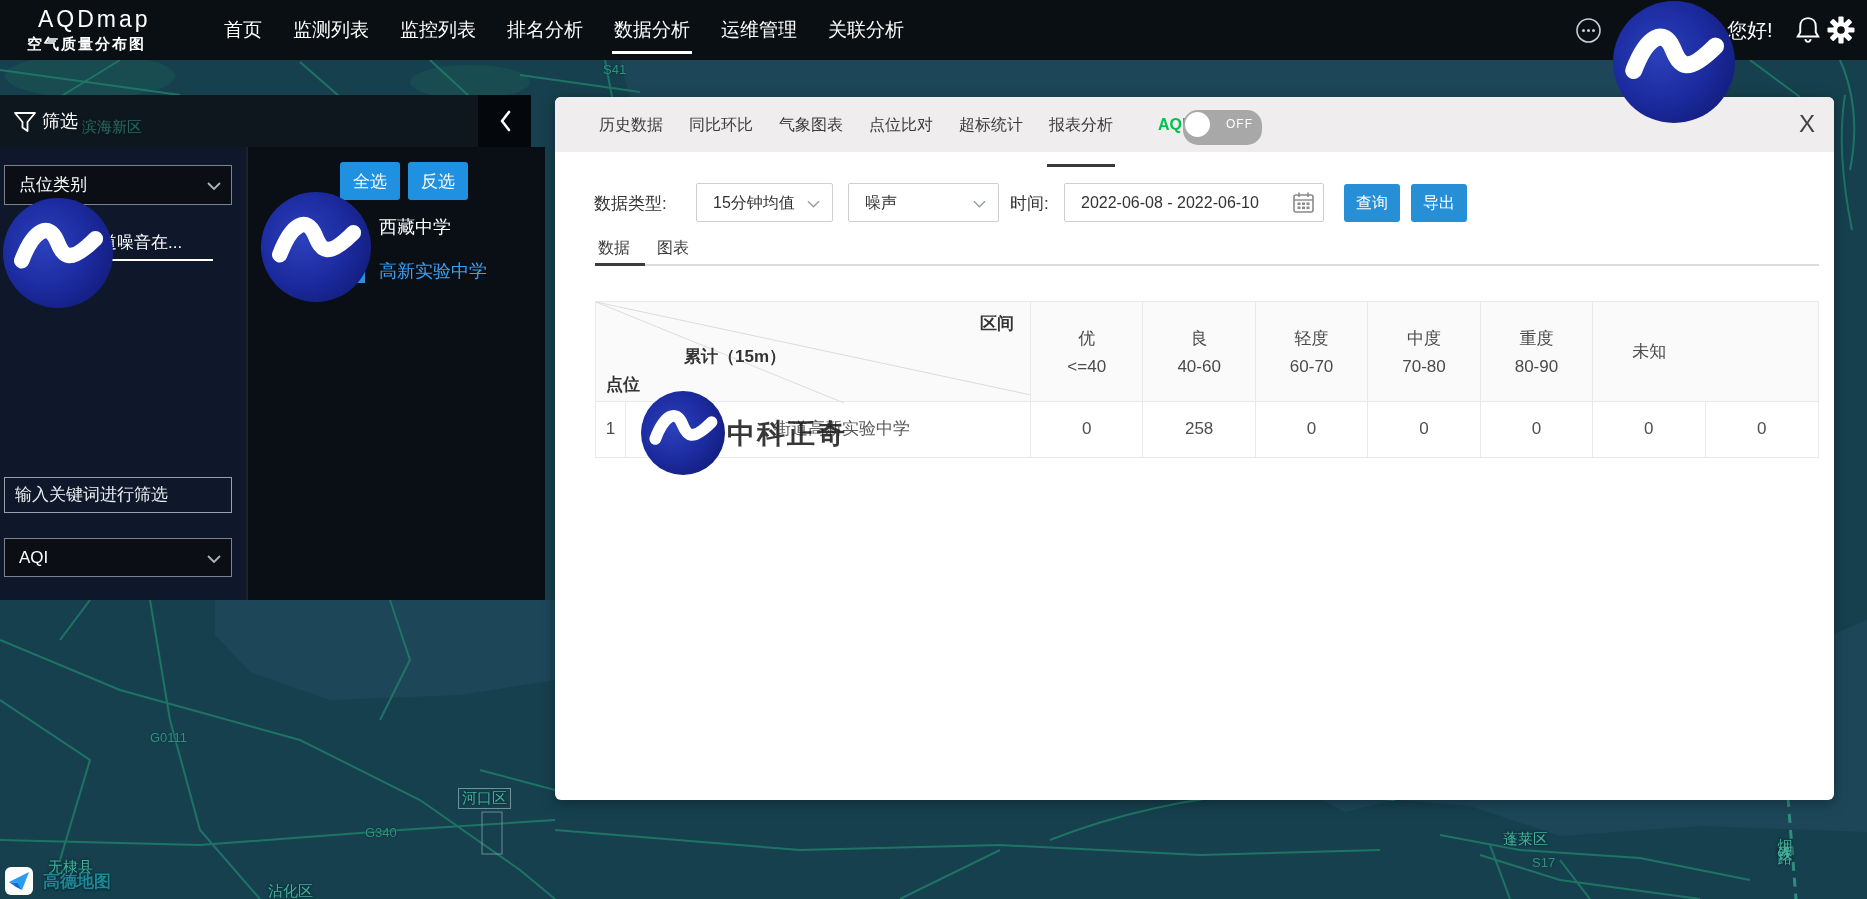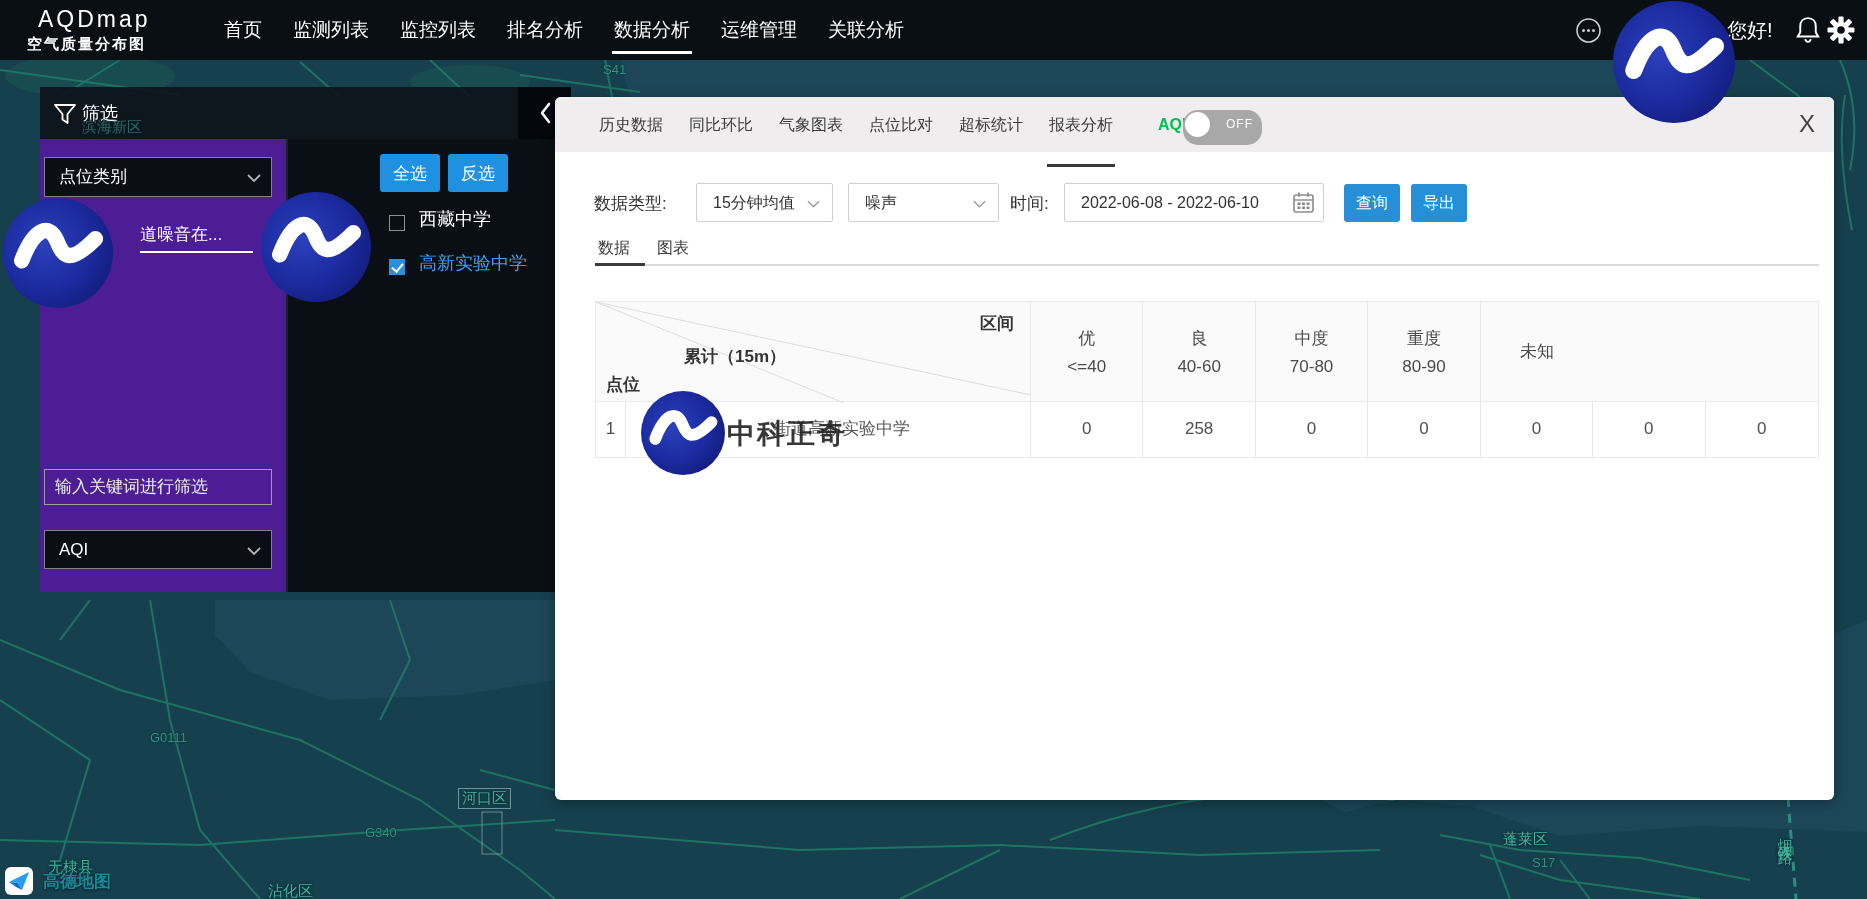--- a/index.html
+++ b/index.html
@@ -22,26 +22,26 @@
   #navbar { position:absolute; left:0; top:0; width:1867px; height:60px;
     background:#0a0f14; z-index:30;text-align:center; }
   .logo-title { position:absolute; left:38px; top:6px; color:#fff; font-size:23px; letter-spacing:3px; }
   .logo-sub { position:absolute; left:27px; top:35px; color:#fff; font-size:15px; font-weight:bold; letter-spacing:2px; }
   .nav-items { position:absolute; left:222px; top:0; height:60px; display:flex; gap:27px; }
   .nav-item { color:#fff; font-size:19px; line-height:60px; position:relative; cursor:pointer; padding:0 2px; }
   .nav-item.active::after { content:""; position:absolute; left:0; right:0; bottom:6px; height:3px; background:#fff; }
   .nav-ico { position:absolute; top:17px; }
 
   
-  #sidebar { position:absolute; left:0; top:87px; width:545px; height:505px; z-index:10;margin-left:40px; }
+  #sidebar { position:absolute; left:0; top:95px; width:545px; height:505px; z-index:10; }
   .sb-header { position:absolute; left:0; top:0; width:531px; height:52px; background:rgba(13,18,26,0.90); }
   .sb-title { position:absolute; left:42px; top:0; line-height:52px; color:#fff; font-size:18px; }
   .sb-collapse { position:absolute; left:478px; top:0; width:53px; height:52px; background:#04070b;
     display:flex; align-items:center; justify-content:center; cursor:pointer; }
-  .sb-body { position:absolute; left:0; top:52px; width:524px; height:453px; background:#4c1d95; }
+  .sb-body { position:absolute; left:0; top:52px; width:524px; height:453px; background:#0f172a; }
   .sb-divider { position:absolute; left:246px; top:0; width:2px; height:453px; background:#1d232b; }
   .sb-rightcol { position:absolute; left:248px; top:0; width:297px; height:453px; background:#0a0f15; }
   .sel { position:absolute; left:4px; width:228px; border:1px solid #7d838c; background:#0b0f15;
     color:#fff; font-size:17px; cursor:pointer; }
   .sel .sel-text { position:absolute; left:14px; top:0; line-height:38px; }
   .sel .chev { position:absolute; right:10px; top:16px; }
   .sel-category { top:18px; height:40px; }
   .sel-aqi { top:391px; height:39px; }
   .cat-item { position:absolute; left:100px; top:84px; color:#fff; font-size:17px; cursor:pointer; }
   .cat-underline { position:absolute; left:100px; top:112px; width:113px; height:2px; background:#fff; }
@@ -354,20 +354,24 @@
         </div>
         <div class="th">
           <span>优</span>
           <span>&lt;=40</span>
         </div>
         <div class="th">
           <span>良</span>
           <span>40-60</span>
         </div>
         <div class="th">
+          <span>轻度</span>
+          <span>60-70</span>
+        </div>
+        <div class="th">
           <span>中度</span>
           <span>70-80</span>
         </div>
         <div class="th">
           <span>重度</span>
           <span>80-90</span>
         </div>
         <div class="th">
           <span>未知</span>
         </div>

